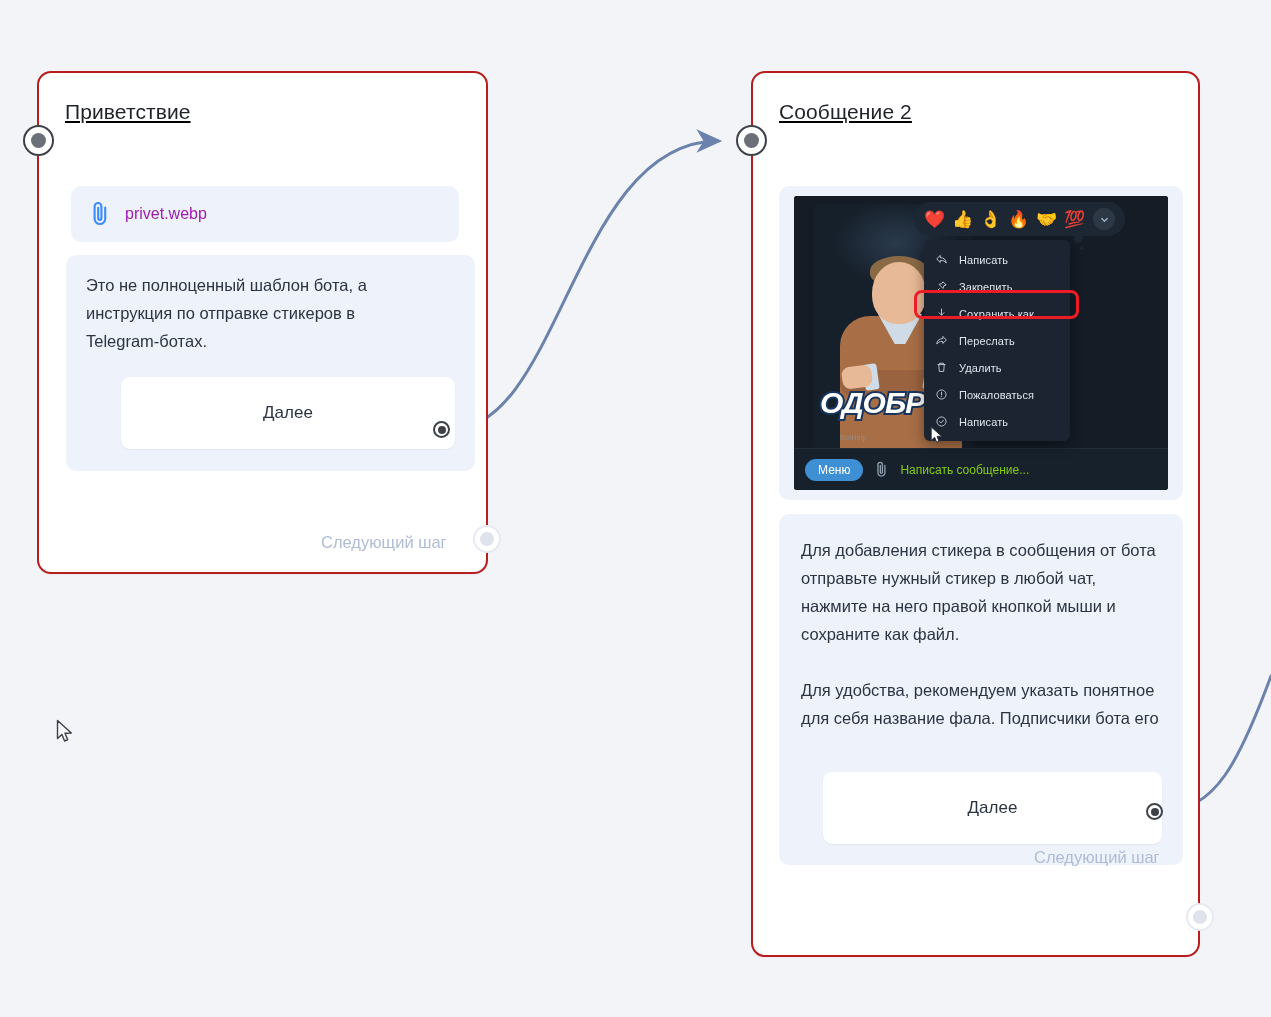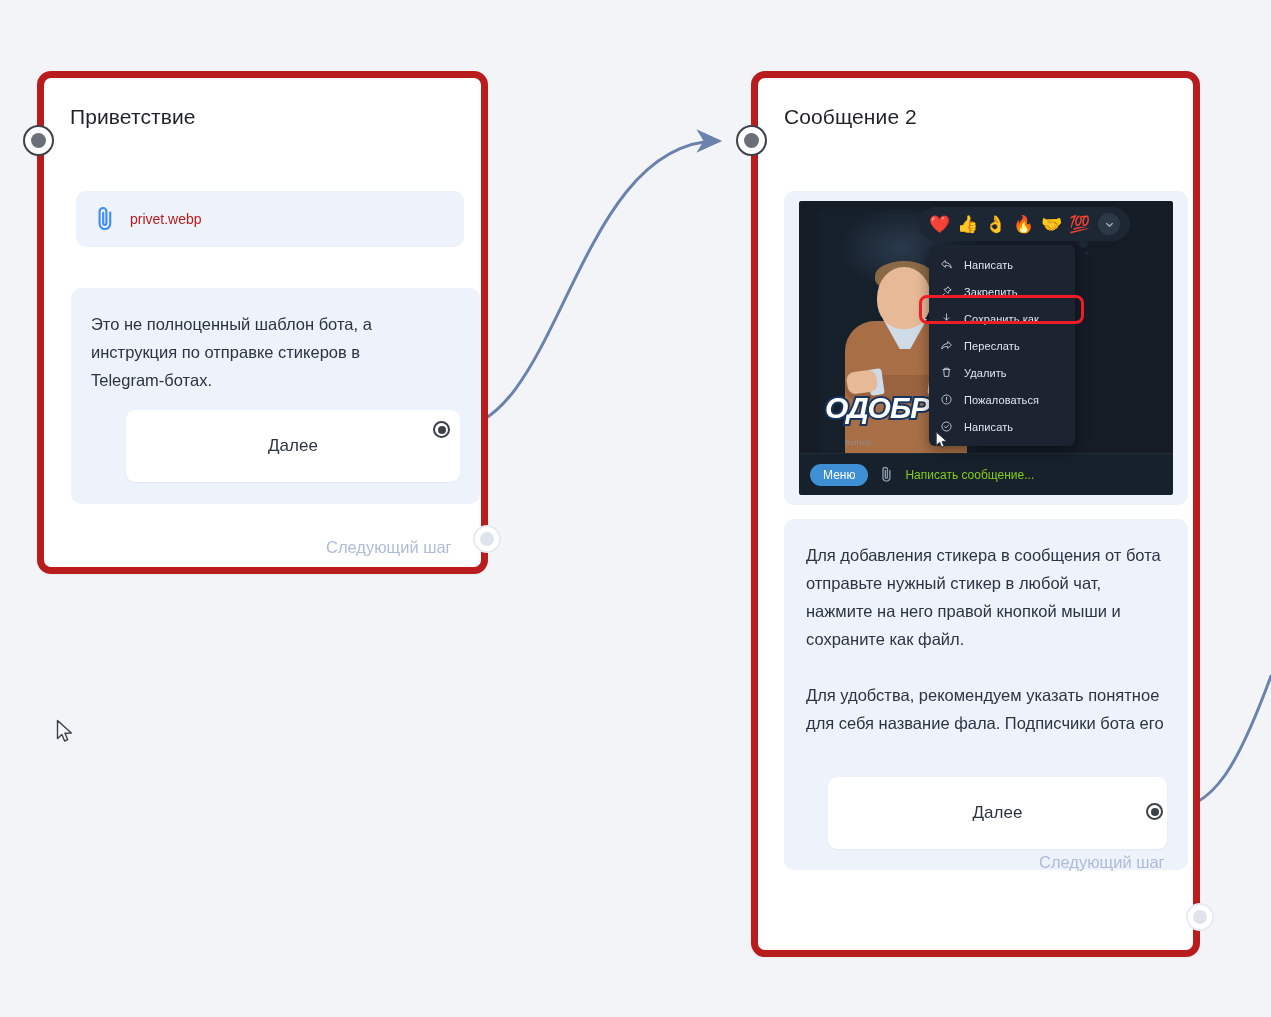--- a/index.html
+++ b/index.html
@@ -28,24 +28,25 @@
     left: 0; top: 0;
     width: 1271px;
     height: 1017px;
     pointer-events: none;
   }
 
   
   .node {
     position: absolute;
     background: #ffffff;
-    border: 7px solid #b91c1c;
+    border: 2px solid #b91c1c;
     border-radius: 14px;
     box-sizing: border-box;
     box-shadow: 0 1px 2px rgba(16,24,40,.04);
+    text-decoration: underline;
   }
   .node-title {
     font-size: 21px;
     color: #1f2329;
     padding: 26px 0 0 26px;
     letter-spacing: .1px;
     line-height: 1.2;
   }
 
   
@@ -108,22 +109,22 @@
     box-sizing: border-box;
   }
   .file-row {
     display: flex;
     align-items: center;
     gap: 14px;
     padding: 0 18px;
     height: 56px;
   }
   .file-name {
-    font-size: 14px;
-    color: #b91c1c;
+    font-size: 16px;
+    color: #a21caf;
   }
   .msg-text {
     font-size: 16.5px;
     line-height: 28px;
     color: #2b3440;
     white-space: pre-line;
   }
   .btn-next {
     background: #ffffff;
     border-radius: 9px;
@@ -398,21 +399,21 @@
 
     <div class="blk file-row" style="position:absolute; left:32px; top:113px; width:388px;">
       <span style="display:flex;">
         <svg width="22" height="26" viewBox="0 0 22 26" fill="none">
           <path d="M16.2 6.6v11.1a5.3 5.3 0 0 1-10.6 0V5.4a3.4 3.4 0 0 1 6.8 0v11.9a1.6 1.6 0 0 1-3.2 0V6.8" stroke="#3d8bfd" stroke-width="2.1" stroke-linecap="round" stroke-linejoin="round"></path>
         </svg>
       </span>
       <span class="file-name">privet.webp</span>
     </div>
 
-    <div class="blk" style="position:absolute; left:27px; top:210px; width:409px; height:216px; padding:22px 20px;">
+    <div class="blk" style="position:absolute; left:27px; top:182px; width:409px; height:216px; padding:16px 20px;">
       <div class="msg-text" style="width:332px;">Это не полноценный шаблон бота, а инструкция по отправке стикеров в Telegram-ботах.</div>
       <div class="btn-next" style="position:absolute; left:55px; right:20px; bottom:22px;">Далее</div>
     </div>
 
     <span class="next-step-label" style="left:282px; top:460px;">Следующий шаг</span>
   </div>
 
   <div class="port-in" style="left:23px; top:125px;"></div>
   <div class="port-out-small" style="left:433px; top:421px;"></div>
   <div class="port-next" style="left:473px; top:525px;"></div>

